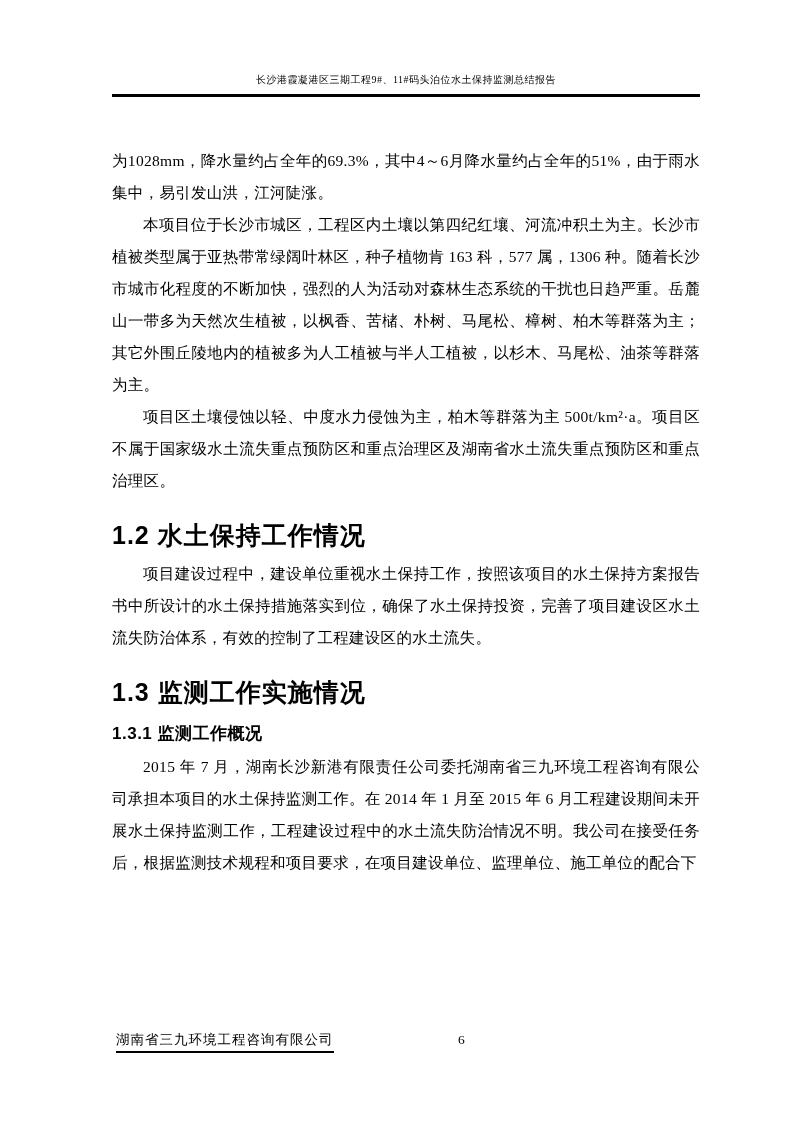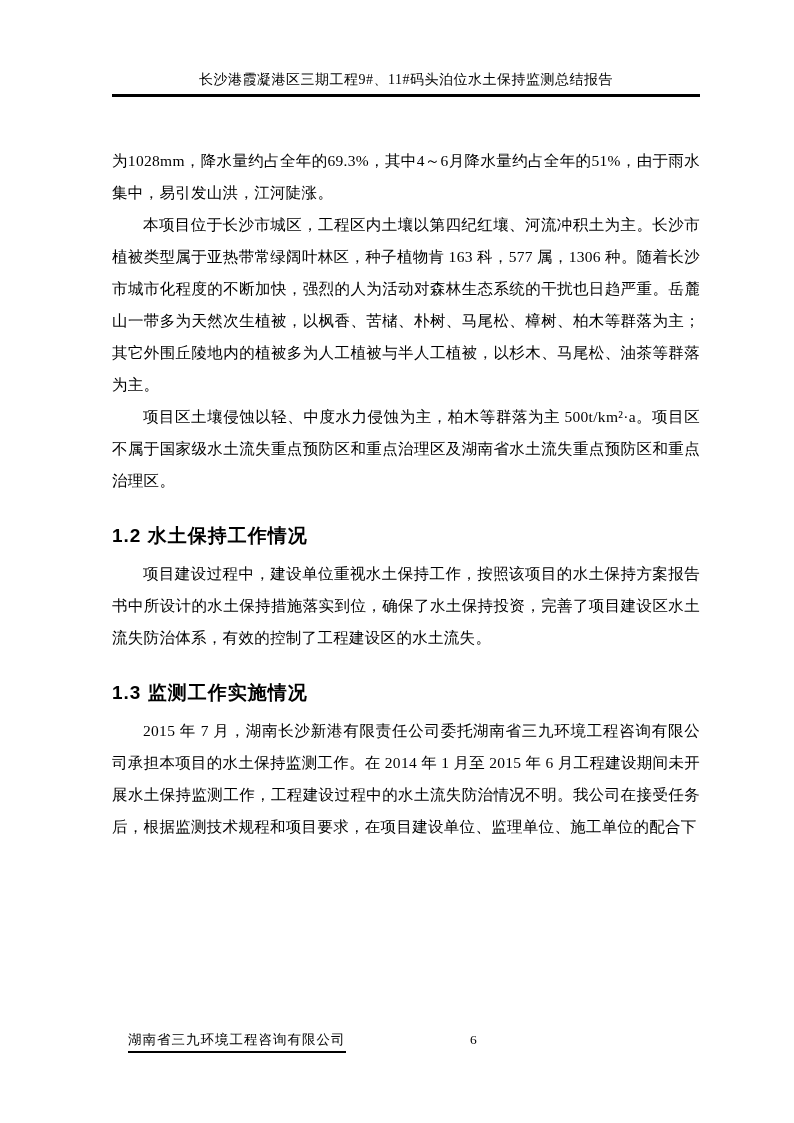--- a/index.html
+++ b/index.html
@@ -14,21 +14,21 @@
     margin: 0 auto;
     background: #ffffff;
     color: #000000;
     overflow: hidden;
     box-sizing: border-box;
     padding: 70px 94px 0 112px;
     font-family: "Liberation Serif", "DejaVu Serif", serif;
   }
   .doc-header-title {
     text-align: center;
-    font-size: 14px;
+    font-size: 10px;
     letter-spacing: 0.5px;
     line-height: 20px;
     white-space: nowrap;
   }
   .doc-header-rule {
     height: 3px;
     background: #000000;
     margin-top: 4px;
     margin-bottom: 9px;
   }
@@ -41,36 +41,36 @@
     letter-spacing: 0.3px;
     word-break: break-all;
   }
   .body-para.no-indent {
     text-indent: 0;
     margin-top: 48px;
   }
   .section-heading {
     font-family: "Liberation Sans", "DejaVu Sans", sans-serif;
     font-weight: bold;
-    font-size: 19px;
+    font-size: 25px;
     line-height: 27px;
     margin: 25px 0 9px 0;
     letter-spacing: 1px;
   }
   .subsection-heading {
     font-family: "Liberation Sans", "DejaVu Sans", sans-serif;
     font-weight: bold;
     font-size: 17px;
     line-height: 24px;
     margin: 16px 0 5px 0;
     letter-spacing: 0.5px;
   }
   .doc-footer {
     position: absolute;
-    left: 128px;
+    left: 116px;
     right: 94px;
     top: 1030px;
     font-size: 13.5px;
     line-height: 20px;
   }
   .footer-company {
     display: inline-block;
     border-bottom: 2px solid #000000;
     padding-bottom: 1px;
     letter-spacing: 1px;
@@ -99,20 +99,21 @@
 
     <p class="body-para">项目区土壤侵蚀以轻、中度水力侵蚀为主，柏木等群落为主 500t/km²·a。项目区不属于国家级水土流失重点预防区和重点治理区及湖南省水土流失重点预防区和重点治理区。</p>
 
     <h2 class="section-heading">1.2 水土保持工作情况</h2>
 
 
     <p class="body-para">项目建设过程中，建设单位重视水土保持工作，按照该项目的水土保持方案报告书中所设计的水土保持措施落实到位，确保了水土保持投资，完善了项目建设区水土流失防治体系，有效的控制了工程建设区的水土流失。</p>
 
     <h2 class="section-heading">1.3 监测工作实施情况</h2>
 
+    <h3 class="subsection-heading">1.3.1 监测工作概况</h3>
 
     <p class="body-para">2015 年 7 月，湖南长沙新港有限责任公司委托湖南省三九环境工程咨询有限公司承担本项目的水土保持监测工作。在 2014 年 1 月至 2015 年 6 月工程建设期间未开展水土保持监测工作，工程建设过程中的水土流失防治情况不明。我公司在接受任务后，根据监测技术规程和项目要求，在项目建设单位、监理单位、施工单位的配合下</p>
 
   </main>
 
   <footer class="doc-footer">
     <span class="footer-company">湖南省三九环境工程咨询有限公司</span>
     <span class="footer-page-num">6</span>
   </footer>
 

